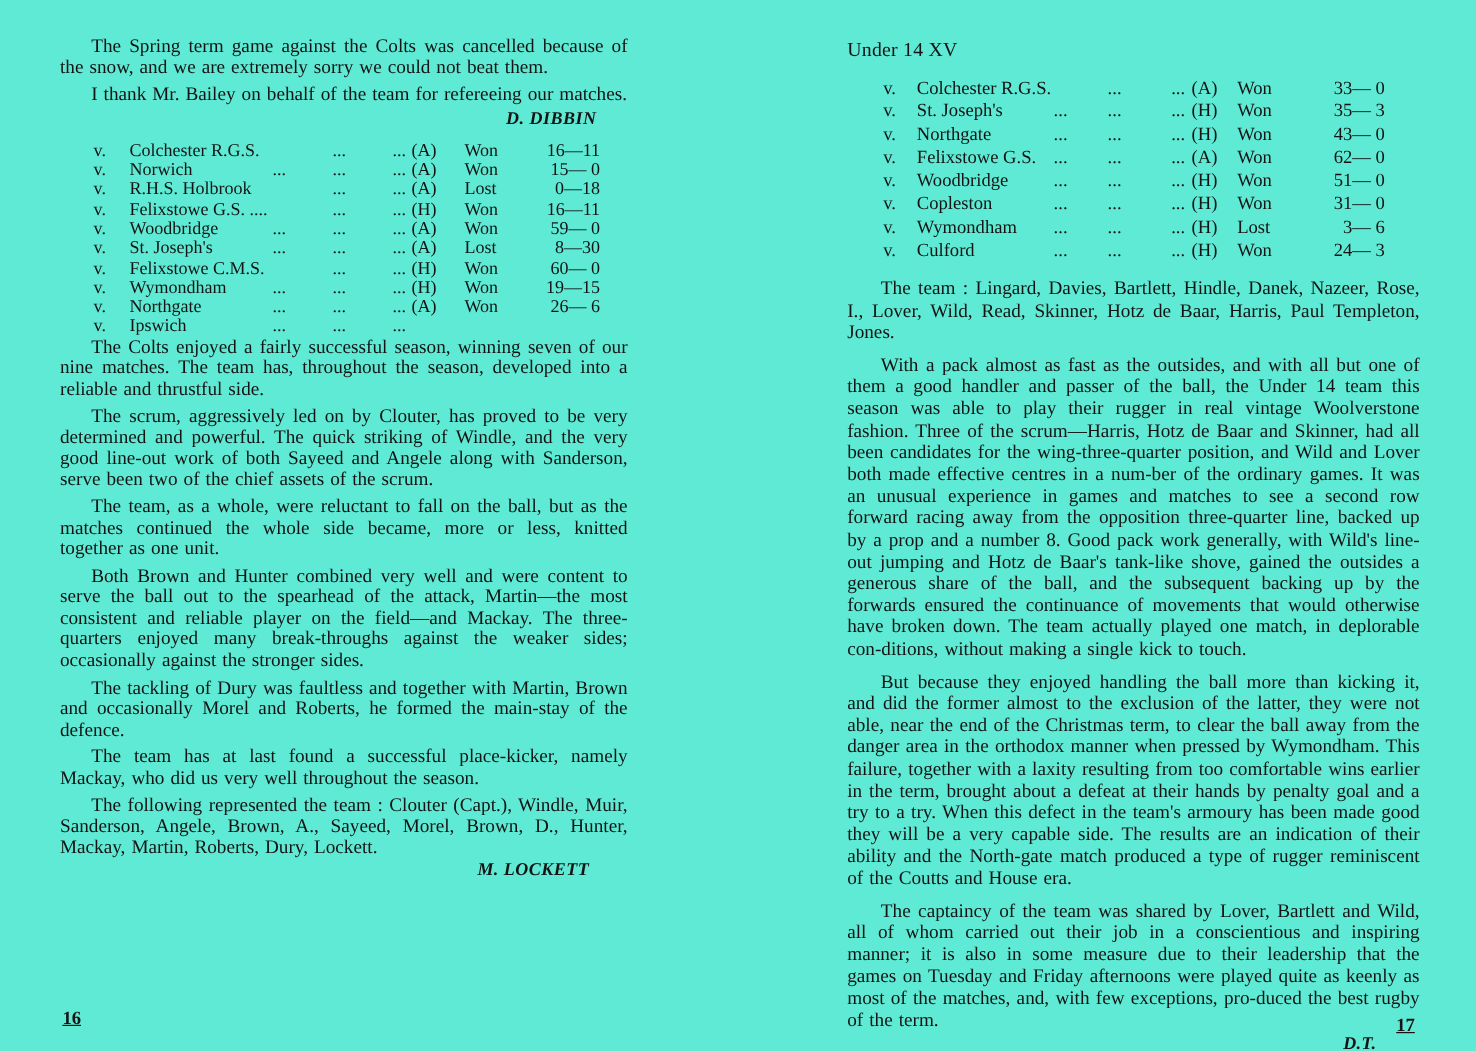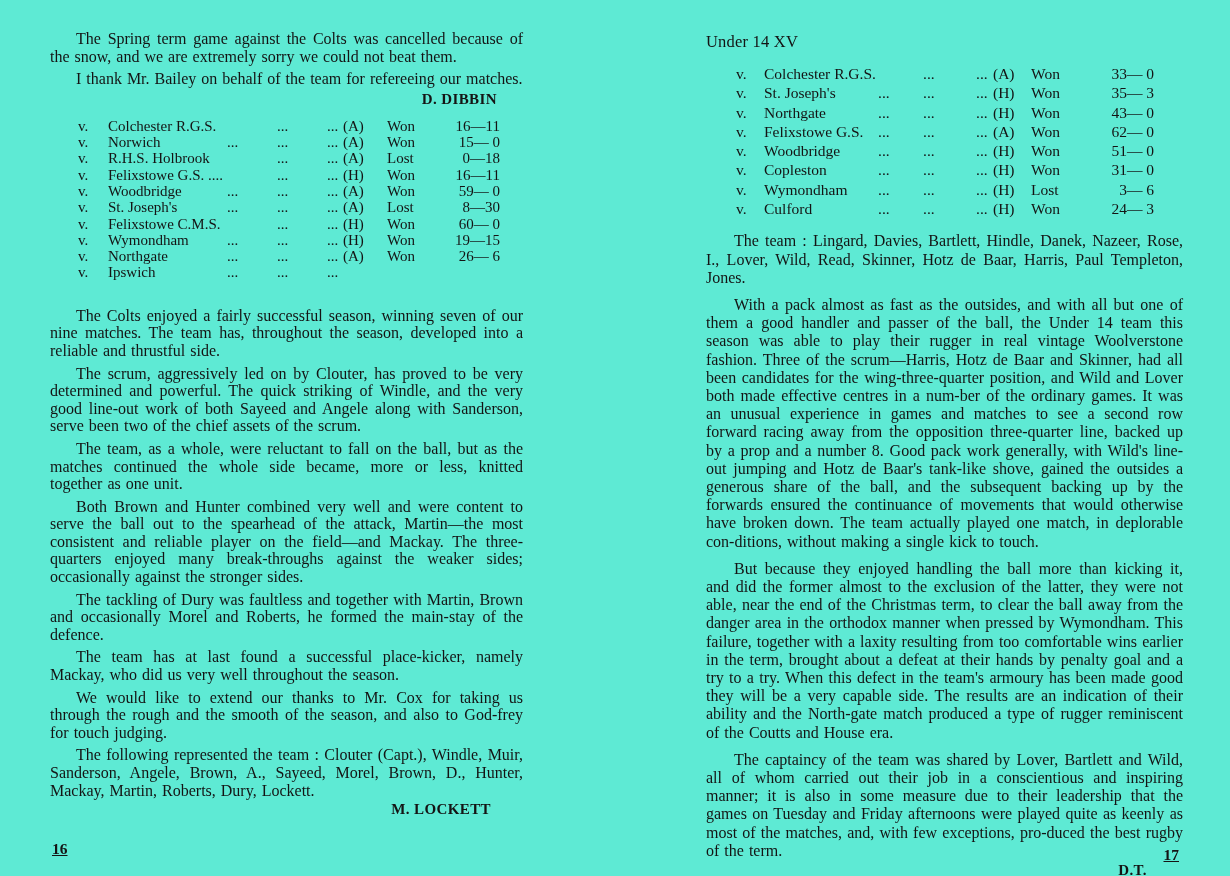--- a/index.html
+++ b/index.html
@@ -17,35 +17,35 @@
     margin:0; text-align:justify;
     font-size:16px; line-height:17.6px; text-indent:26px;
     word-spacing:1px;
   }
   .page-right .para { line-height:18.2px; text-indent:28px; }
   .para + .para { margin-top:5px; }
   .page-right .para + .para { margin-top:9px; }
 
   .sig {
     font-weight:700; font-size:15px; letter-spacing:0.4px;
-    text-align:right; margin-top:3px;
+    text-align:right; margin-top:3px;font-style:italic;
   }
   .sig-dibbin  { padding-right:26px; }
   .sig-lockett { padding-right:32px; margin-top:2px; }
   .sig-dt      { padding-right:36px; margin-top:2px; }
 
   .heading {
     margin:0; font-size:16.5px; font-weight:400; letter-spacing:0.2px;
   }
   .heading-colts { margin-top:30px; }
 
   .tbl { position:relative; }
   .tbl-left  { margin-top:10px; }
   .tbl-right { margin-top:13px; }
-  .body-paras-left  { margin-top:26px; }
+  .body-paras-left  { margin-top:0; }
   .body-paras-right { margin-top:13px; }
 
   .match-row { position:relative; height:16.3px; font-size:15px; }
   .tbl-right .match-row { height:19.3px; font-size:15.5px; }
   .match-row span { position:absolute; top:0; white-space:pre; }
   .c-v      { left:28px; }
   .c-name   { left:58px; }
   .c-d1     { left:177px; }
   .c-d2     { left:227px; }
   .c-d3     { left:277px; }
@@ -204,21 +204,20 @@
         <p class="para">The scrum, aggressively led on by Clouter, has proved to be very determined and powerful.  The quick striking of Windle, and the very good line-out work of both Sayeed and Angele along with Sanderson, serve been two of the chief assets of the scrum.</p>
 
         <p class="para">The team, as a whole, were reluctant to fall on the ball, but as the matches continued the whole side became, more or less, knitted together as one unit.</p>
 
         <p class="para">Both Brown and Hunter combined very well and were content to serve the ball out to the spearhead of the attack, Martin—the most consistent and reliable player on the field—and Mackay. The three-quarters enjoyed many break-throughs against the weaker sides; occasionally against the stronger sides.</p>
 
         <p class="para">The tackling of Dury was faultless and together with Martin, Brown and occasionally Morel and Roberts, he formed the main-stay of the defence.</p>
 
         <p class="para">The team has at last found a successful place-kicker, namely Mackay, who did us very well throughout the season.</p>
 
-        <p class="para">We would like to extend our thanks to Mr. Cox for taking us through the rough and the smooth of the season, and also to God-frey for touch judging.</p>
 
         <p class="para">The following represented the team :  Clouter (Capt.), Windle, Muir, Sanderson, Angele, Brown, A., Sayeed, Morel, Brown, D., Hunter, Mackay, Martin, Roberts, Dury, Lockett.</p>
       </div>
 
     <div class="sig sig-lockett">M. LOCKETT</div>
 
     <div class="pagenum pagenum-left">16</div>
   </div>
 
   <div class="page page-right">

